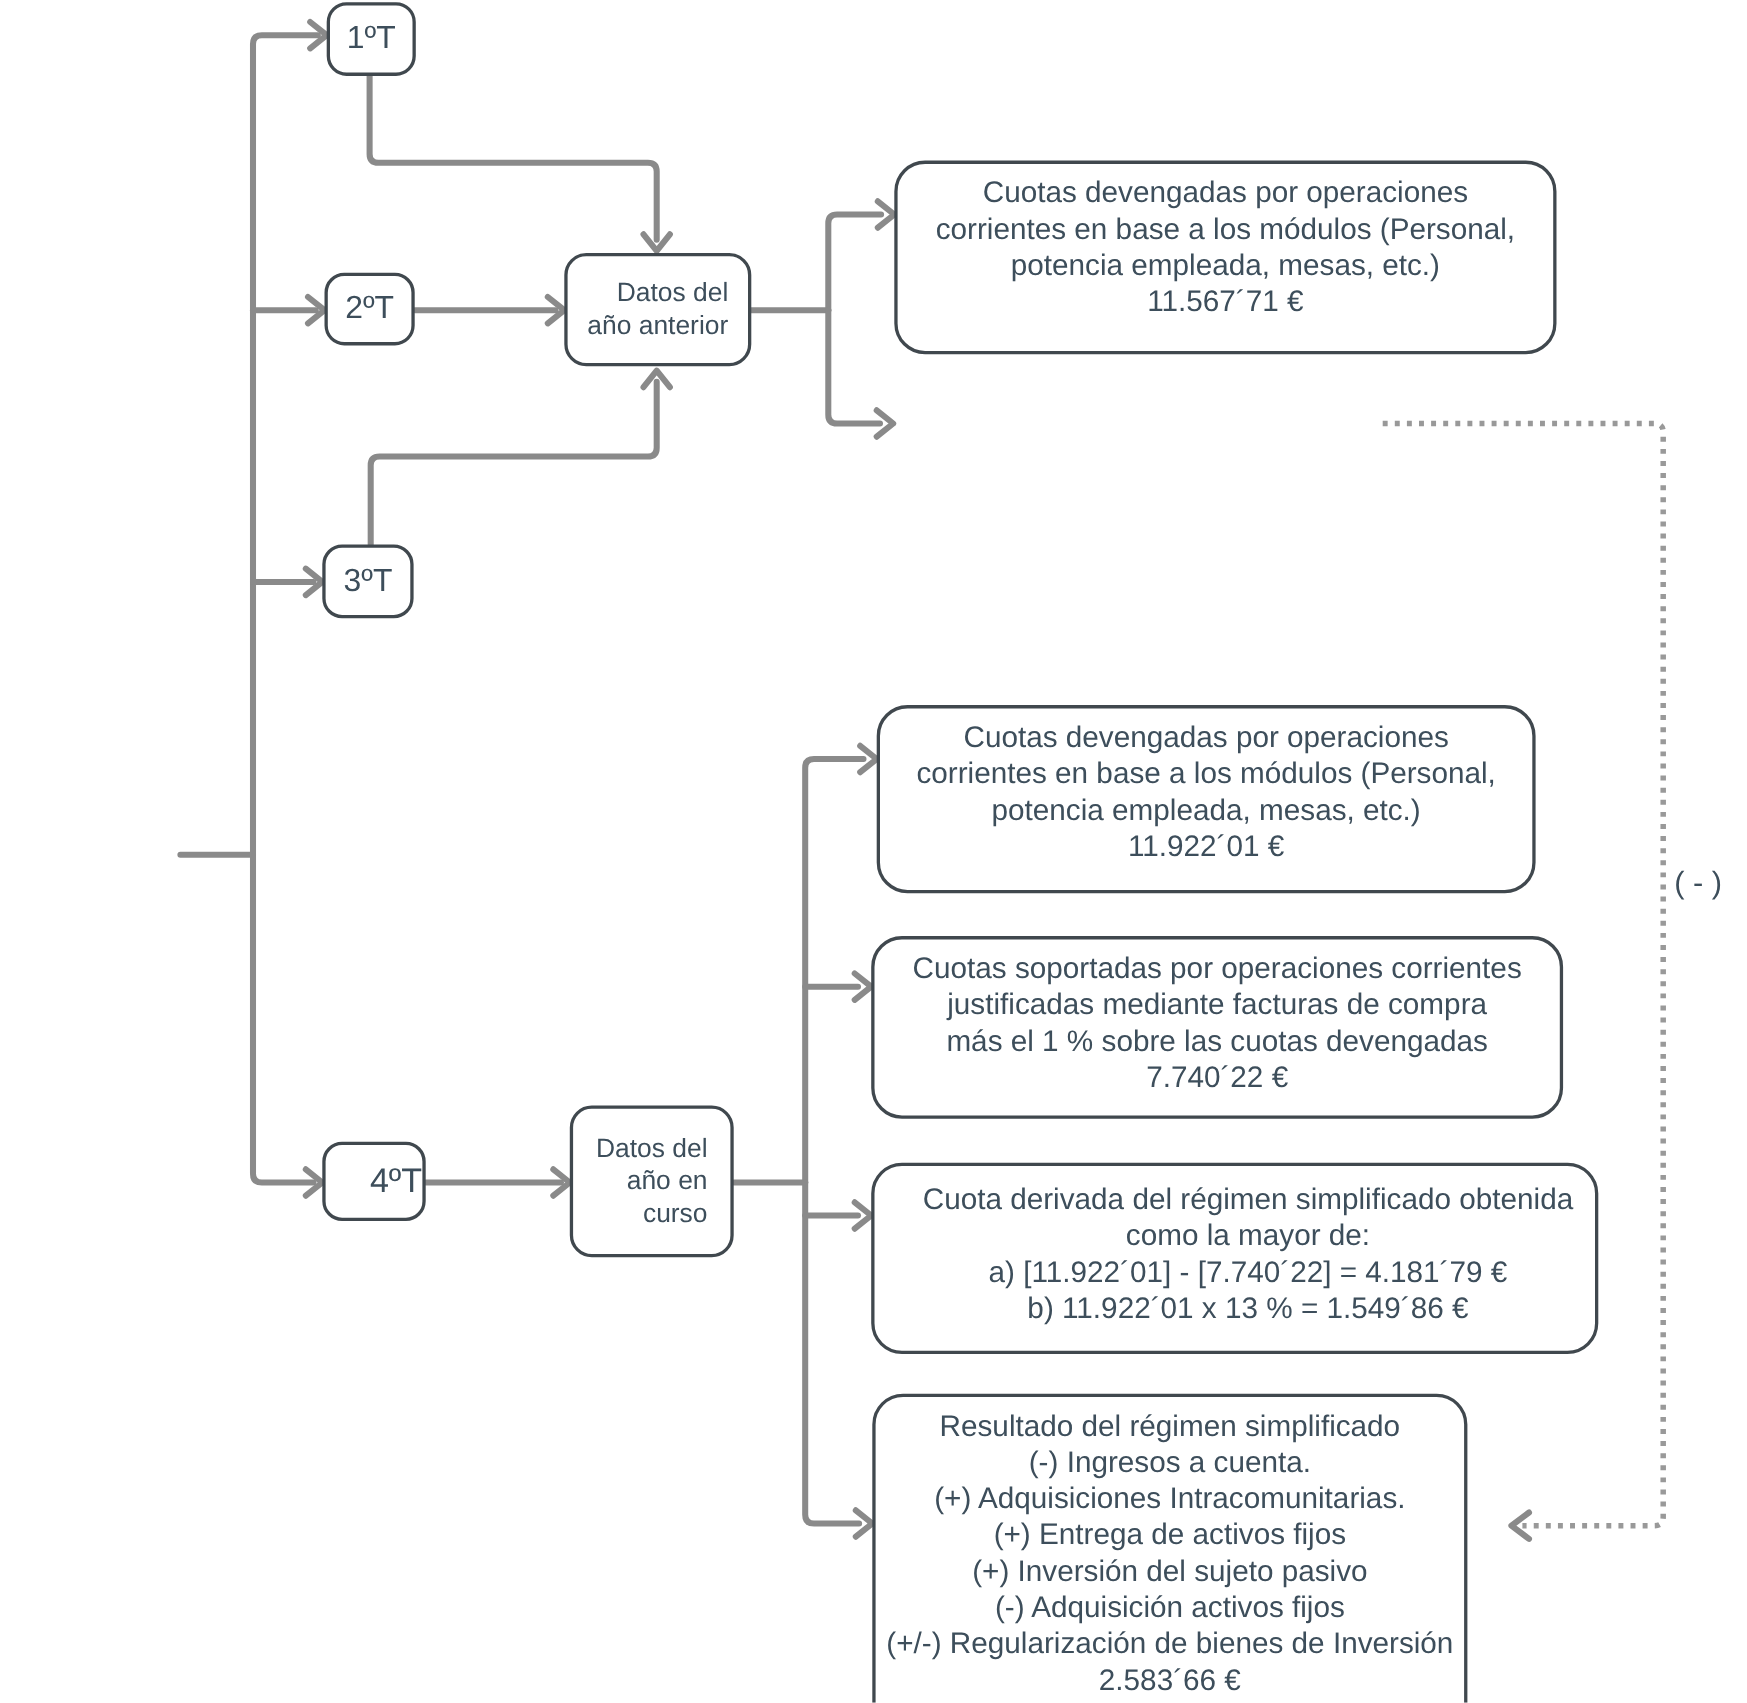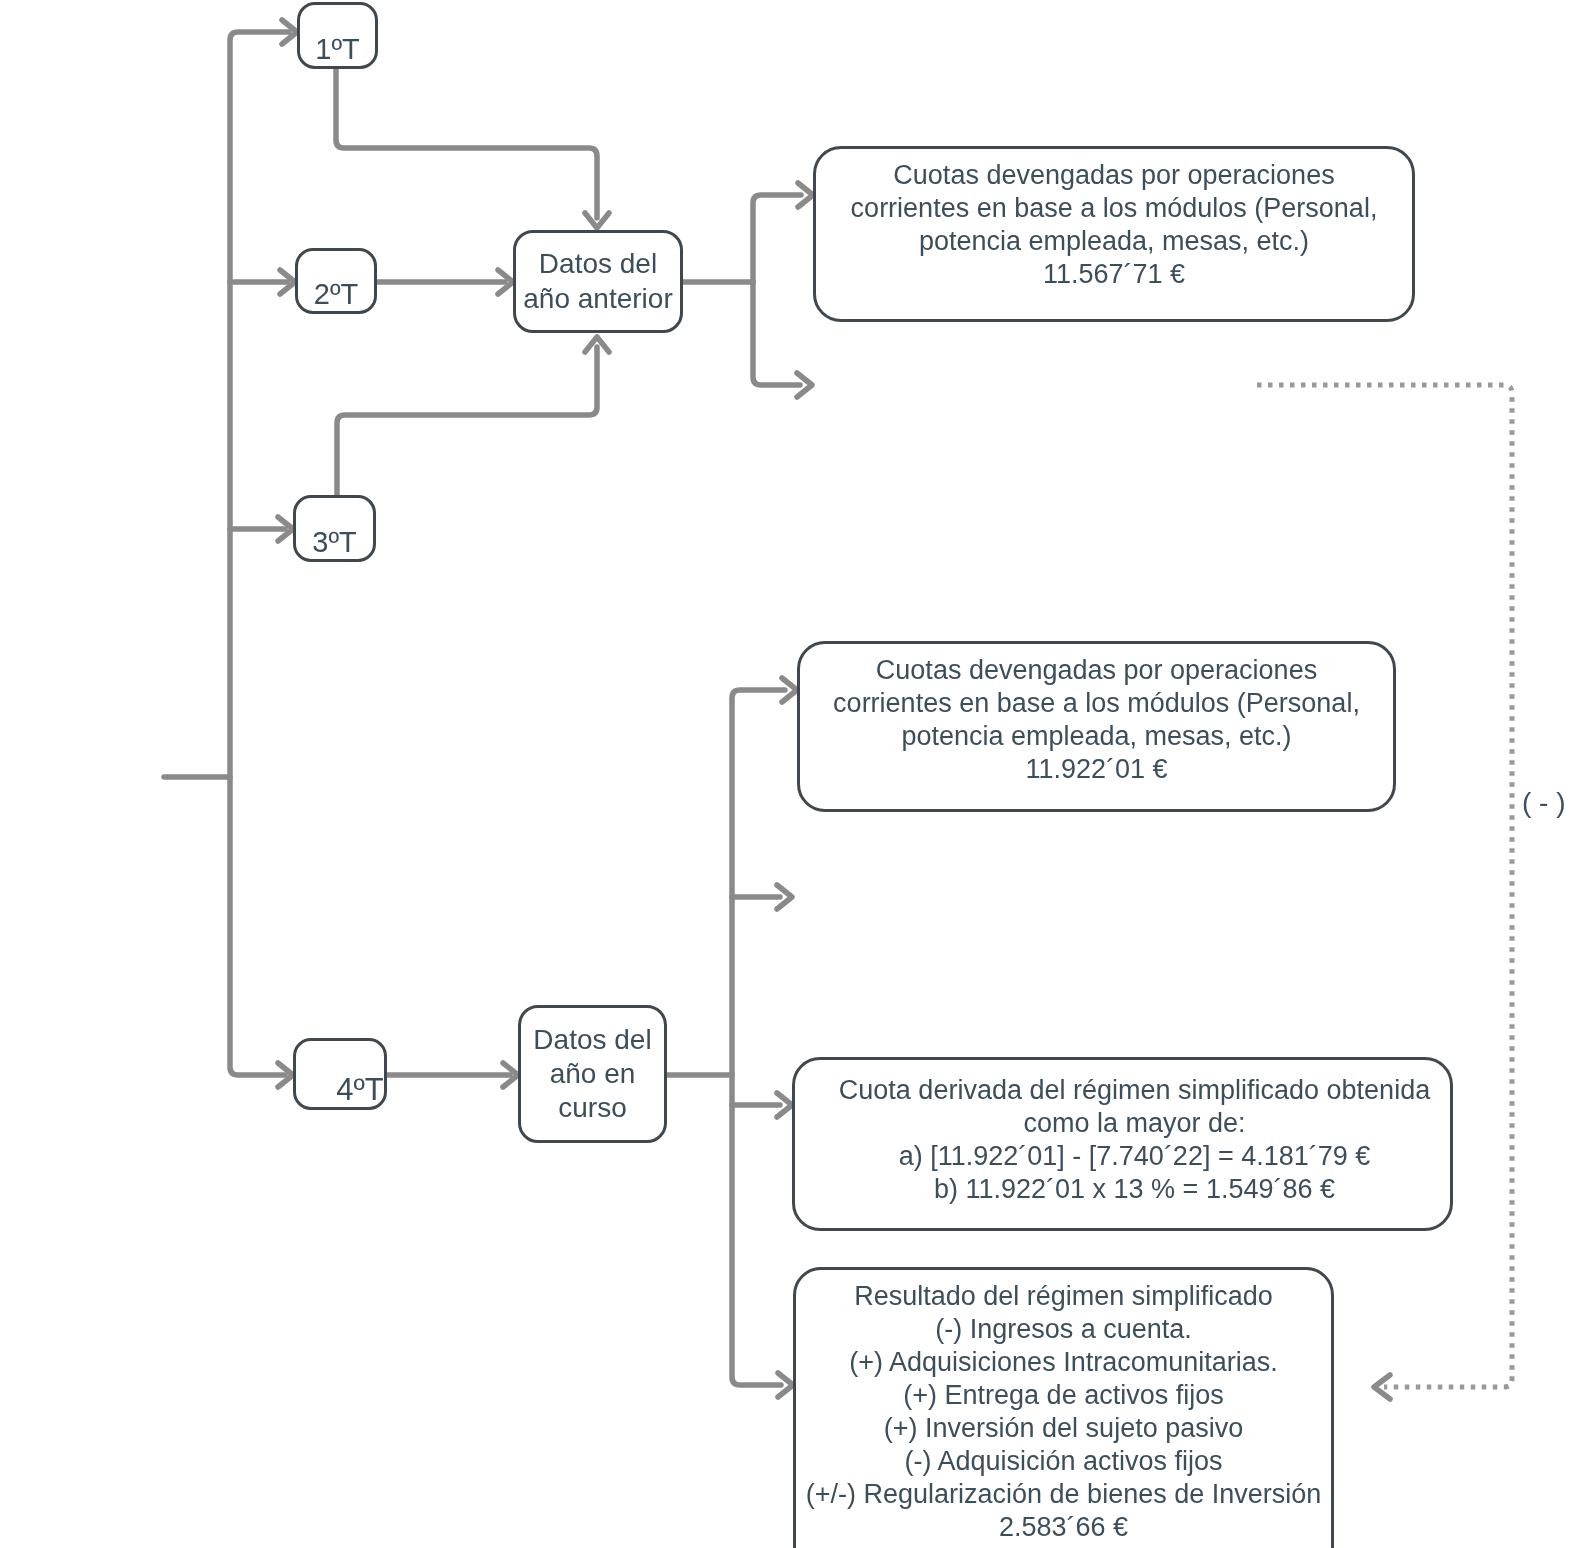--- a/index.html
+++ b/index.html
@@ -20,24 +20,24 @@
   svg.wires path.dotted{stroke:var(--dotted-color);stroke-width:5;stroke-dasharray:4.5 6.5;stroke-linecap:butt;}
   svg.wires text{fill:var(--text-color);font-size:28px;font-family:"Liberation Sans","DejaVu Sans",sans-serif;}
   .node{
     position:absolute;box-sizing:border-box;
     border:3px solid var(--border-color);
     background:var(--bg-color);
     display:flex;justify-content:center;
     text-align:center;
   }
   .node .lbl{white-space:pre-line;line-height:1.22;font-size:27px;}
-  .node.small{border-radius:18px;align-items:flex-end;}
+  .node.small{border-radius:18px;align-items:center;}
   .node.small .lbl{font-size:29px;line-height:1.1;}
   .node.mid{border-radius:20px;align-items:center;}
-  .node.mid .lbl{font-size:28px;}
+  .node.mid .lbl{font-size:24px;text-align:right;}
   .node.big{border-radius:28px;align-items:flex-start;padding:10px 4px 0 4px;margin-top:39px;}
   
   #n-root {left:3px;   top:745px;  width:160px; height:65px;}
   #n-q1   {left:297px; top:2px;    width:81px;  height:67px;}
   #n-q2   {left:295px; top:248px;  width:82px;  height:66px;}
   #n-q3   {left:293px; top:495px;  width:83px;  height:67px;}
   #n-q4   {left:293px; top:1038px; width:94px;  height:72px;}
   #n-q4 .lbl{font-size:31px;margin-left:40px;}
   #n-prev {left:513px; top:230px;  width:170px; height:103px;}
   #n-curr {left:518px; top:1005px; width:149px; height:138px;}
@@ -136,20 +136,26 @@
   </div>
 
 
   <div class="node big" id="n-boxC">
     <span class="lbl">Cuotas devengadas por operaciones
 corrientes en base a los módulos (Personal,
 potencia empleada, mesas, etc.)
 11.922´01 €</span>
   </div>
 
+  <div class="node big" id="n-boxD">
+    <span class="lbl">Cuotas soportadas por operaciones corrientes
+justificadas mediante facturas de compra
+más el 1 % sobre las cuotas devengadas
+7.740´22 €</span>
+  </div>
 
   <div class="node big" id="n-boxE">
     <span class="lbl">Cuota derivada del régimen simplificado obtenida
 como la mayor de:
 a) [11.922´01] - [7.740´22] = 4.181´79 €
 b) 11.922´01 x 13 % = 1.549´86 €</span>
   </div>
 
   <div class="node big" id="n-boxF">
     <span class="lbl">Resultado del régimen simplificado

